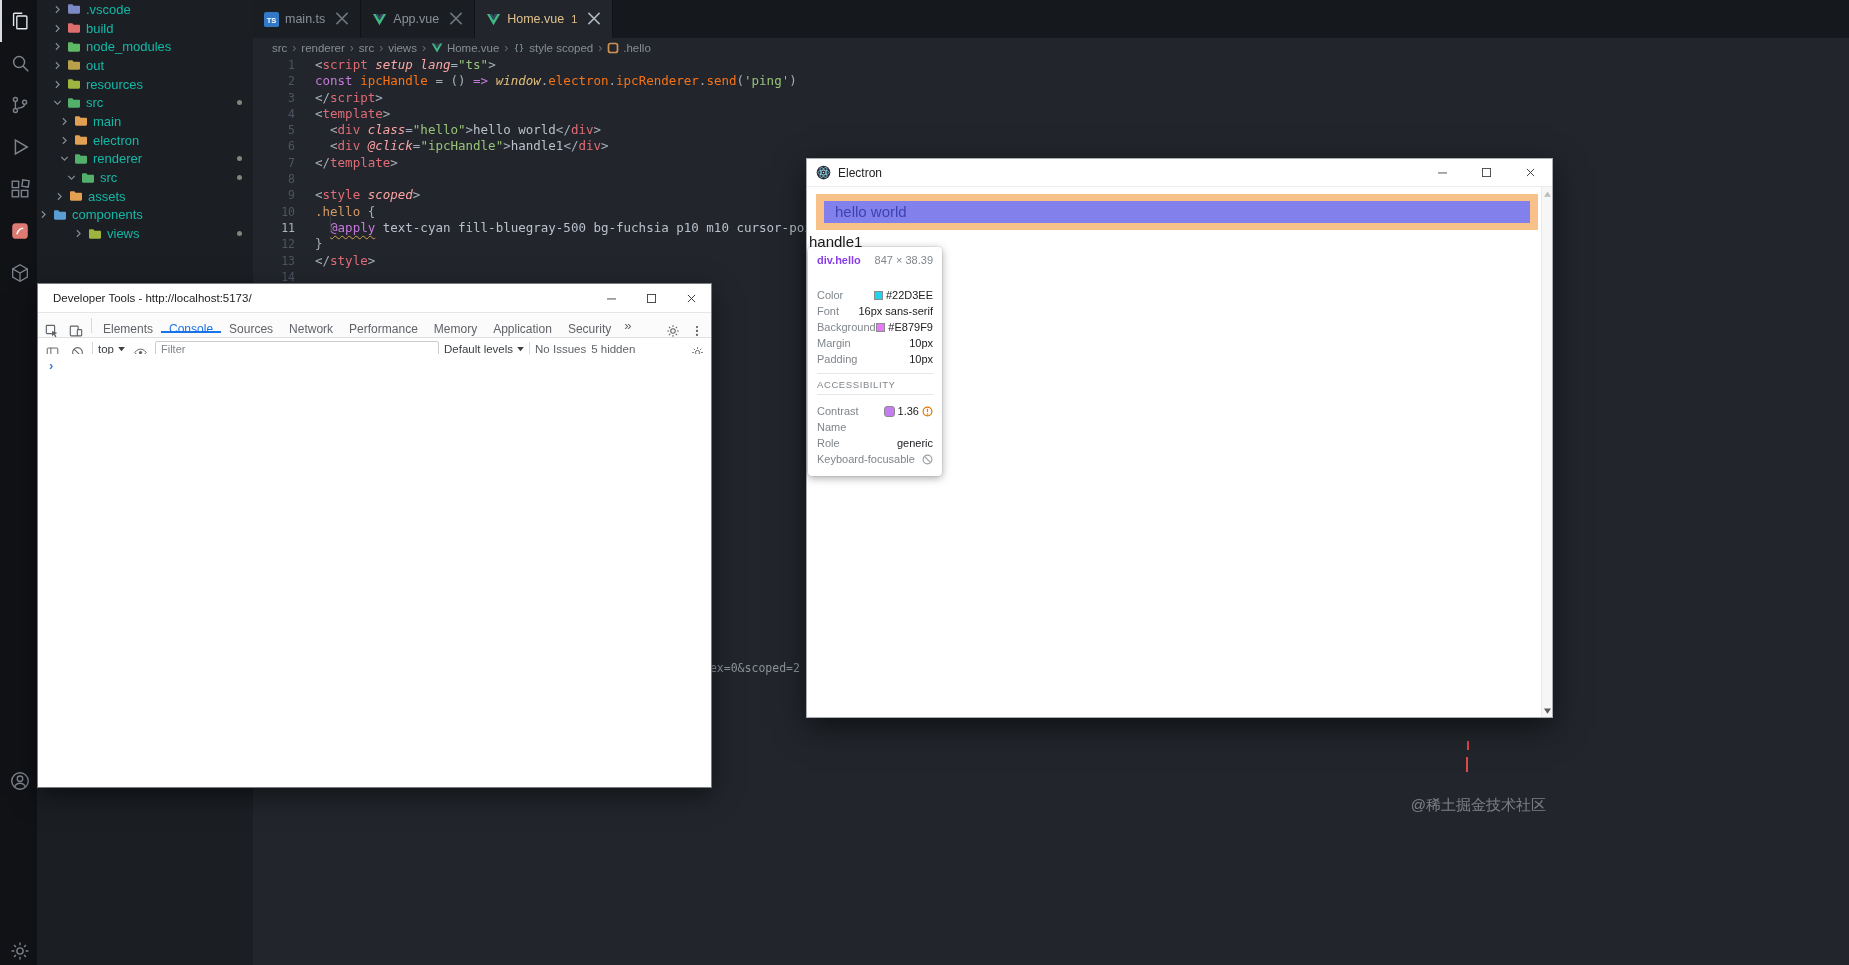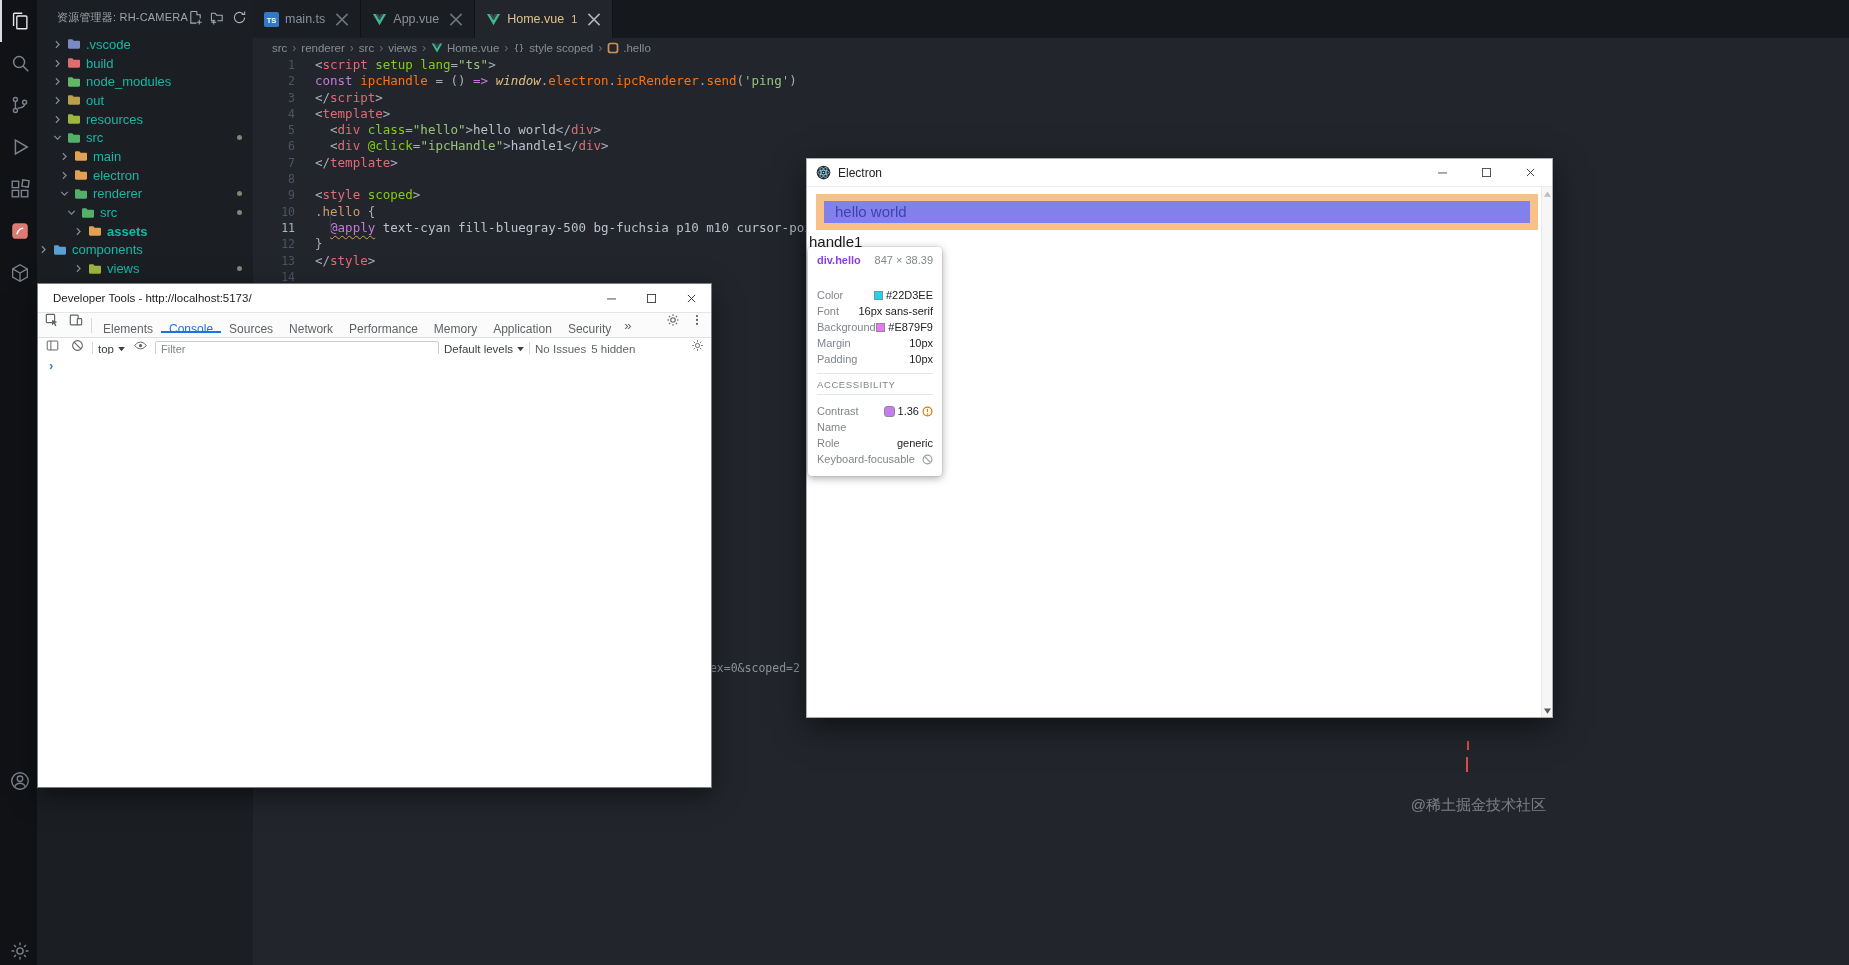--- a/index.html
+++ b/index.html
@@ -1,18 +1,18 @@
 <!DOCTYPE html>
 <html><head>
 <meta charset="utf-8">
 <style>
 *{margin:0;padding:0;box-sizing:border-box}
 html,body{width:1849px;height:965px;overflow:hidden}
 body{position:relative;background:#22262c;font-family:"Liberation Sans",sans-serif;-webkit-font-smoothing:antialiased}
-.icon{display:inline-flex;align-items:flex-start;justify-content:center}
+.icon{display:inline-flex;align-items:flex-end;justify-content:center}
 .icon svg{display:block}
 
 
 .activity-bar{position:absolute;left:0;top:0;width:37px;height:965px;background:#101216;z-index:2}
 .ab-icon{width:37px;height:42px;display:flex;align-items:center;justify-content:center;color:#7d838c;border-left:2px solid transparent}
 .ab-icon svg{width:22px;height:22px}
 .ab-icon.active{color:#e4e8ee;border-left:2px solid #d8dce2}
 #ab-bottom{position:absolute;left:0;top:760px;width:37px}
 #ab-bottom .ab-icon:nth-child(2){margin-top:128px}
 
@@ -44,21 +44,21 @@
 .bc-sep{color:#666c74;font-size:12px}
 .bc-item{display:flex;align-items:center;gap:4px}
 .bc-ic svg{width:12px;height:12px}
 .code{position:absolute;left:0;top:57px;right:0;bottom:0;font-family:"DejaVu Sans Mono",monospace;font-size:12.5px;line-height:16.3px}
 .code-line{display:flex;height:16.3px;white-space:pre}
 .ln{width:42px;text-align:right;color:#4c5463;flex:none;font-size:11.5px}
 .ln.active{color:#aab3c0}
 .lc{padding-left:20px}
 .tk-p{color:#a6adba}
 .tk-tag{color:#e06c75}
-.tk-attr{color:#84cc16;}
+.tk-attr{color:#fca5a5;font-style:italic}
 .tk-str{color:#98c379}
 .tk-kw{color:#c678dd}
 .tk-fn{color:#f97316}
 .tk-obj{color:#e5c07b;font-style:italic}
 .tk-txt{color:#b9c1cc}
 .tk-sel{color:#d19a66}
 .tk-apply{color:#c678dd;text-decoration-line:underline;text-decoration-style:wavy;text-decoration-color:#d2a24c;text-decoration-thickness:1px;text-underline-offset:3px}
 .indent-guide{position:absolute;left:77px;top:157px;width:1px;height:17px;background:#373c45}
 .partial-text{position:absolute;left:703px;top:661px;color:#8d939c;font-size:11.5px;font-family:"DejaVu Sans Mono",monospace;z-index:4}
 
@@ -186,45 +186,20 @@
       <div class="ab-icon">
         <svg viewBox="0 0 24 24" fill="none" stroke="currentColor" stroke-width="1.5">
           <circle cx="12" cy="12" r="3.4"></circle>
           <path d="M12 2.8v3M12 18.2v3M2.8 12h3M18.2 12h3M5.5 5.5l2.1 2.1M16.4 16.4l2.1 2.1M18.5 5.5l-2.1 2.1M7.6 16.4l-2.1 2.1"></path>
         </svg>
       </div>
     </div>
 </div>
 
 <div class="sidebar">
-  <div class="sb-header">
-    <span>资源管理器: RH-CAMERA</span>
-    <span id="sb-actions">
-        <span class="sb-act icon">
-          <svg viewBox="0 0 16 16" fill="none" stroke="currentColor" stroke-width="1.1">
-            <path d="M9.5 1.5H4a1 1 0 0 0-1 1V14h6"></path>
-            <path d="M9.5 1.5V5H13v4"></path>
-            <path d="M12 10.5v5M9.5 13h5"></path>
-          </svg>
-        </span>
-        <span class="sb-act icon">
-          <svg viewBox="0 0 16 16" fill="none" stroke="currentColor" stroke-width="1.1">
-            <path d="M1.5 3.5h4l1.5 2h6v6h-5"></path>
-            <path d="M1.5 3.5v8h4"></path>
-            <path d="M4 10.5v5M1.5 13h5"></path>
-          </svg>
-        </span>
-        <span class="sb-act icon">
-          <svg viewBox="0 0 16 16" fill="none" stroke="currentColor" stroke-width="1.2">
-            <path d="M13.5 8a5.5 5.5 0 1 1-1.7-4"></path>
-            <path d="M13.5 1.5v3.2h-3.2"></path>
-          </svg>
-        </span>
-      </span>
-  </div>
   <div id="tree">
       <div class="trow" style="padding-left: 14px;">
         <span class="chev icon">
           <svg viewBox="0 0 16 16" fill="none" stroke="currentColor" stroke-width="1.4">
             <path d="M6 4l4 4-4 4"></path>
           </svg>
         </span>
         <span class="folder icon" style="color: rgb(123, 138, 196);">
           <svg viewBox="0 0 16 14">
             <path d="M1 2.5c0-.6.4-1 1-1h4L7.5 3.3H14c.6 0 1 .4 1 1V11c0 .8-.6 1.4-1.4 1.4H2.4C1.6 12.4 1 11.8 1 11z" fill="currentColor"></path>
@@ -345,21 +320,21 @@
           </svg>
         </span>
         <span class="folder icon" style="color: rgb(83, 176, 106);">
           <svg viewBox="0 0 16 14">
             <path d="M1 2.5c0-.6.4-1 1-1h4L7.5 3.3H14c.6 0 1 .4 1 1V11c0 .8-.6 1.4-1.4 1.4H2.4C1.6 12.4 1 11.8 1 11z" fill="currentColor"></path>
           </svg>
         </span>
         <span class="tlabel">src</span>
         <span class="tdot"></span>
       </div>
-      <div class="trow" style="padding-left: 35px; font-weight: bold;">
+      <div class="trow" style="padding-left: 16px;">
         <span class="chev icon">
           <svg viewBox="0 0 16 16" fill="none" stroke="currentColor" stroke-width="1.4">
             <path d="M6 4l4 4-4 4"></path>
           </svg>
         </span>
         <span class="folder icon" style="color: rgb(226, 160, 83);">
           <svg viewBox="0 0 16 14">
             <path d="M1 2.5c0-.6.4-1 1-1h4L7.5 3.3H14c.6 0 1 .4 1 1V11c0 .8-.6 1.4-1.4 1.4H2.4C1.6 12.4 1 11.8 1 11z" fill="currentColor"></path>
           </svg>
         </span>

